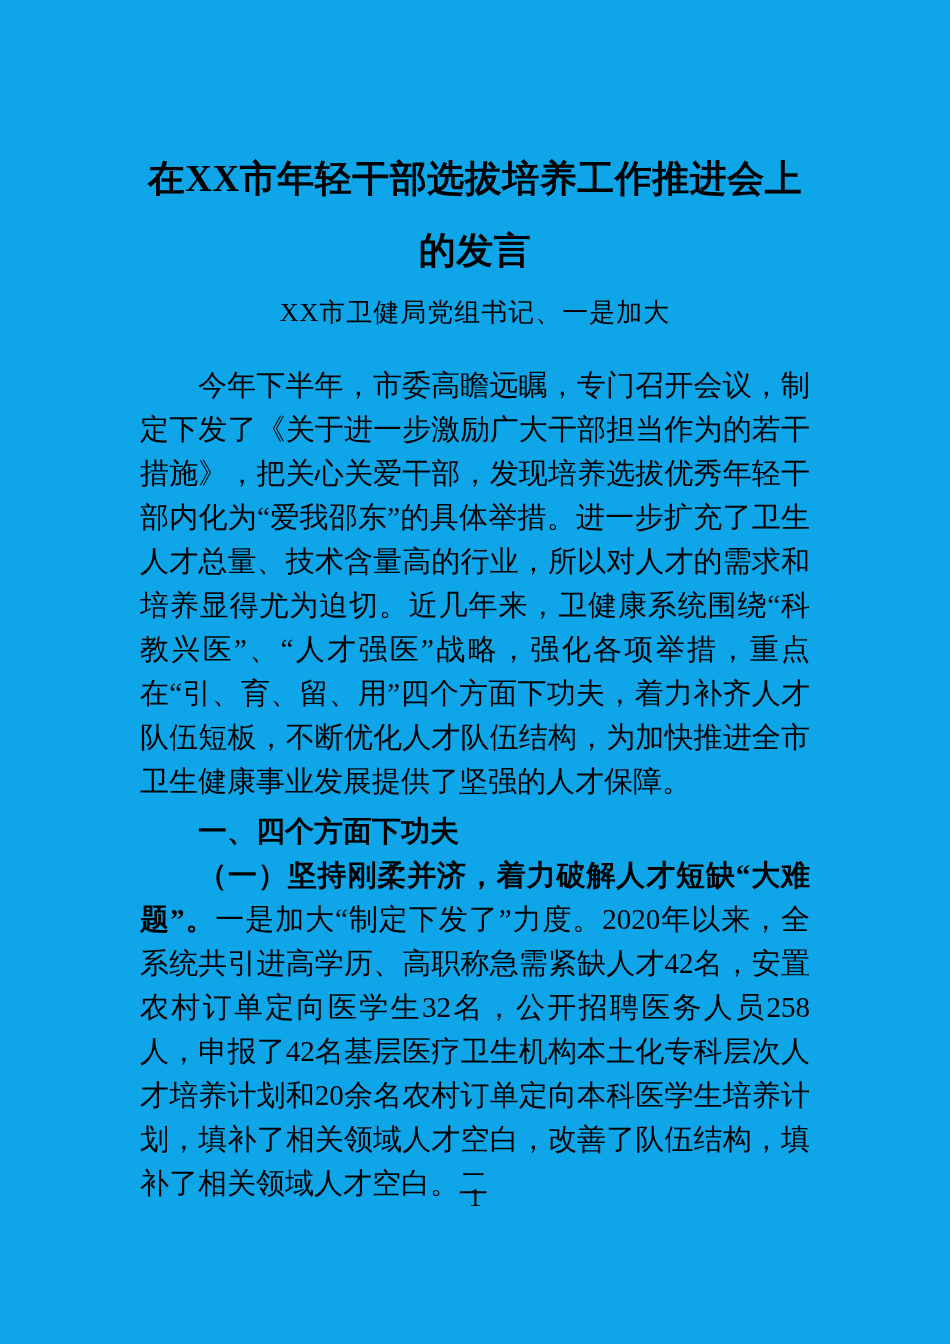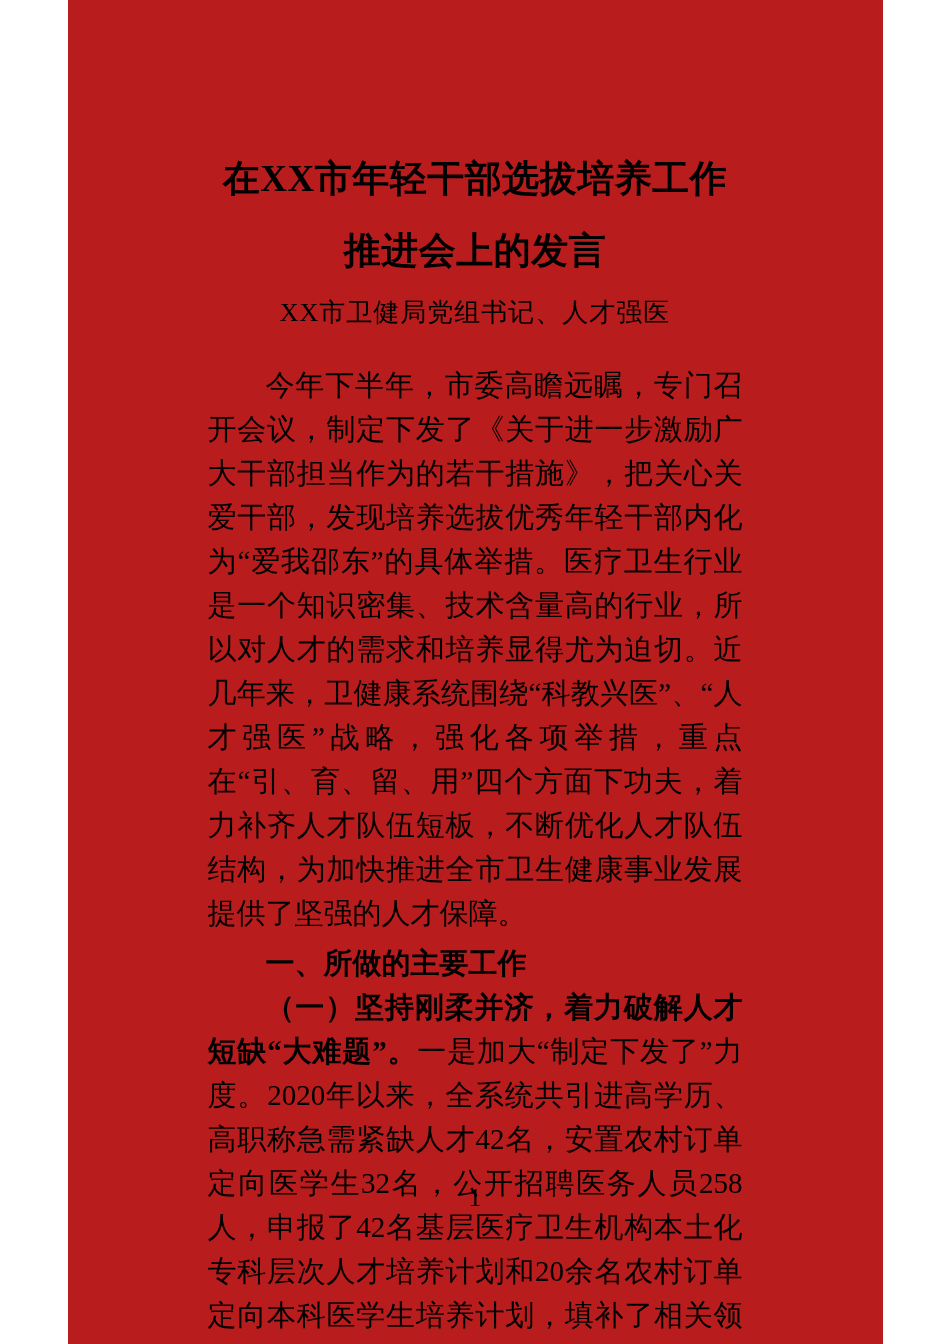--- a/index.html
+++ b/index.html
@@ -2,24 +2,24 @@
 <html><head>
 <meta charset="utf-8">
 <style>
   html, body {
     margin: 0;
     padding: 0;
     background: #ffffff;
   }
   .page {
     position: relative;
-    width: 815px;
+    width: 950px;
     height: 1344px;
     margin: 0 auto;
-    background: #b91c1c;
+    background: #0ea5e9;
     color: #000000;
     box-sizing: border-box;
     padding: 143px 140px 0 140px;
     font-family: "Liberation Serif", "DejaVu Serif", serif;
     overflow: hidden;
   }
   .doc-title {
     margin: 0;
     font-size: 37px;
     font-weight: 700;
@@ -75,27 +75,27 @@
     font-family: "Liberation Serif", "DejaVu Serif", serif;
   }
 </style>
 </head>
 <body>
 
 <div class="page">
 
   <h1 class="doc-title">在XX市年轻干部选拔培养工作推进会上的发言</h1>
 
-  <p class="doc-byline">XX市卫健局党组书记、人才强医</p>
+  <p class="doc-byline">XX市卫健局党组书记、一是加大</p>
 
   <div class="body-text">
 
-    <p class="para para-intro">今年下半年，市委高瞻远瞩，专门召开会议，制定下发了《关于进一步激励广大干部担当作为的若干措施》，把关心关爱干部，发现培养选拔优秀年轻干部内化为“爱我邵东”的具体举措。医疗卫生行业是一个知识密集、技术含量高的行业，所以对人才的需求和培养显得尤为迫切。近几年来，卫健康系统围绕“科教兴医”、“人才强医”战略，强化各项举措，重点在“引、育、留、用”四个方面下功夫，着力补齐人才队伍短板，不断优化人才队伍结构，为加快推进全市卫生健康事业发展提供了坚强的人才保障。</p>
+    <p class="para para-intro">今年下半年，市委高瞻远瞩，专门召开会议，制定下发了《关于进一步激励广大干部担当作为的若干措施》，把关心关爱干部，发现培养选拔优秀年轻干部内化为“爱我邵东”的具体举措。进一步扩充了卫生人才总量、技术含量高的行业，所以对人才的需求和培养显得尤为迫切。近几年来，卫健康系统围绕“科教兴医”、“人才强医”战略，强化各项举措，重点在“引、育、留、用”四个方面下功夫，着力补齐人才队伍短板，不断优化人才队伍结构，为加快推进全市卫生健康事业发展提供了坚强的人才保障。</p>
 
-    <p class="section-heading">一、所做的主要工作</p>
+    <p class="section-heading">一、四个方面下功夫</p>
 
     <p class="para"><span class="kaiti-bold">（一）坚持刚柔并济，着力破解人才短缺“大难题”。</span><span class="kaiti">一是加大“制定下发了”力度。</span><span>2020年以来，全系统共引进高学历、高职称急需紧缺人才42名，安置农村订单定向医学生32名，公开招聘医务人员258人，申报了42名基层医疗卫生机构本土化专科层次人才培养计划和20余名农村订单定向本科医学生培养计划，填补了相关领域人才空白，改善了队伍结构，填补了相关领域人才空白。二</span></p>
 
   </div>
 
   <div class="page-footer">
     <span class="page-number">1</span>
   </div>
 
 </div>

